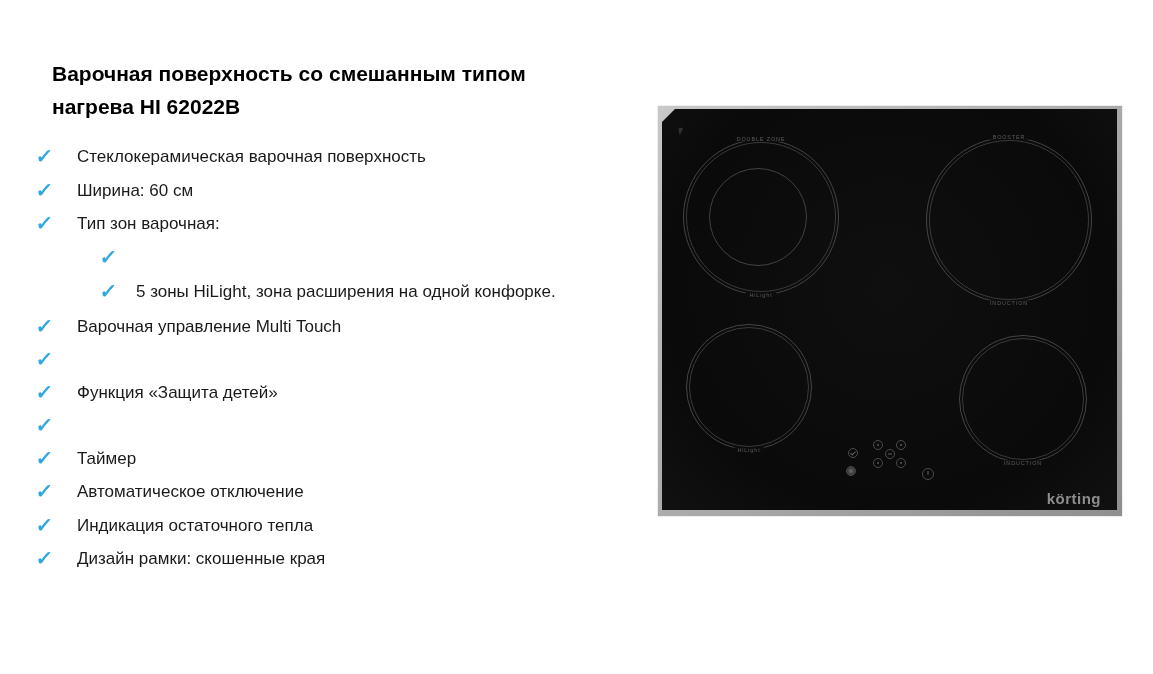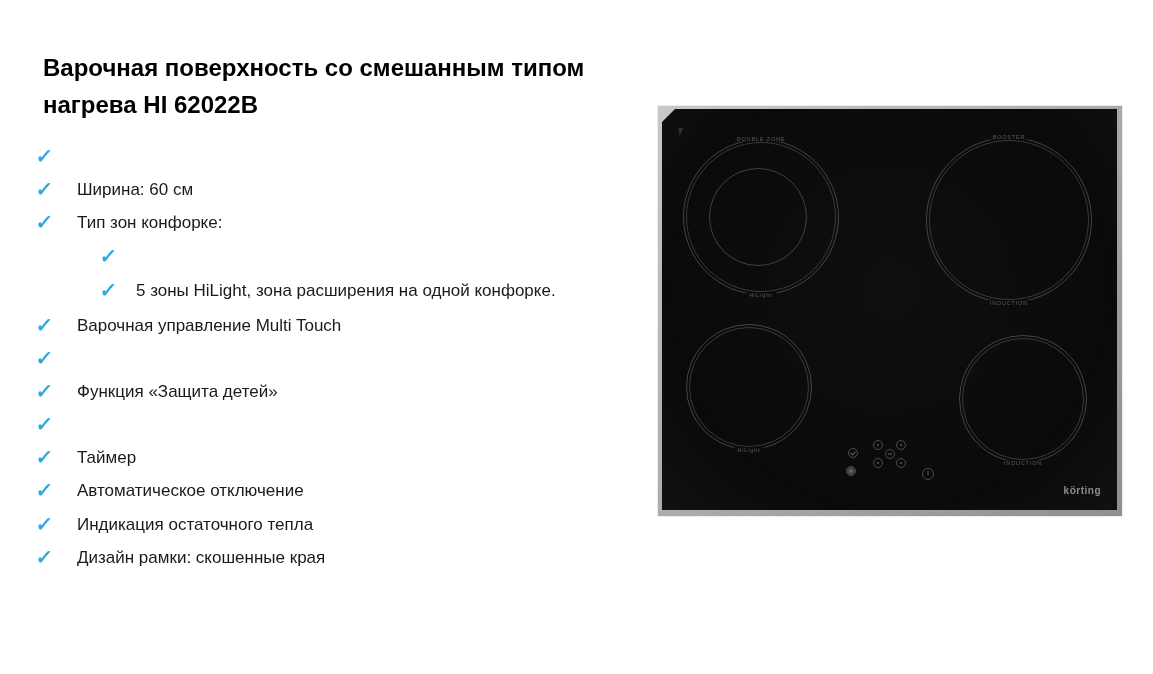--- a/index.html
+++ b/index.html
@@ -9,22 +9,22 @@
     font-family:"Liberation Sans", sans-serif;
     color:#1a1a1a;
     position:relative;
     overflow:hidden;
   }
   .page{position:absolute;inset:0;}
 
   
   .doc-title{
     position:absolute;left:36px;top:42px;width:560px;
-    font-size:24px;font-weight:bold;color:#000;
-    line-height:1.55;margin:7px;
+    font-size:21px;font-weight:bold;color:#000;
+    line-height:1.55;margin:16px;
   }
   .feature-list{
     position:absolute;left:36px;top:146px;width:610px;
     list-style:none;margin:0;padding:0;
     font-size:17px;
   }
   .feature{
     display:flex;align-items:flex-start;
     margin-bottom:11.5px;line-height:22px;
   }
@@ -87,47 +87,48 @@
   .pos-select{left:186px;top:339px;}
   .pos-lock{left:184px;top:357px;}
   .pos-plus-tl{left:211px;top:331px;}
   .pos-plus-tr{left:234px;top:331px;}
   .pos-minus{left:223px;top:340px;}
   .pos-plus-bl{left:211px;top:349px;}
   .pos-plus-br{left:234px;top:349px;}
   .pos-power{left:260px;top:359px;width:12px;height:12px;}
 
   .brand-logo{
-    position:absolute;right:16px;bottom:14px;
-    font-size:10px;font-weight:bold;color:#8d8d8d;letter-spacing:.5px;margin-left:16px;
+    position:absolute;right:16px;bottom:3px;
+    font-size:15px;font-weight:bold;color:#8d8d8d;letter-spacing:.5px;margin-left:16px;
   }
   .corner-mark{
     position:absolute;left:17px;top:19px;width:0;height:0;
     border-left:5px solid #3c3c3c;border-bottom:7px solid transparent;
     transform:rotate(-12deg);opacity:.8;
   }
 </style>
 </head>
 <body>
 
 <div class="page">
 
   <h1 class="doc-title">Варочная поверхность со смешанным типом нагрева HI 62022B</h1>
 
   <ul class="feature-list">
       <li class="feature">
         <span class="check-icon">✓</span>
+        <span class="feature-text">Стеклокерамическая варочная поверхность</span>
       </li>
       <li class="feature">
         <span class="check-icon">✓</span>
         <span class="feature-text">Ширина: 60 см</span>
       </li>
       <li class="feature">
         <span class="check-icon">✓</span>
-        <span class="feature-text">Тип зон конфорке:</span>
+        <span class="feature-text">Тип зон варочная:</span>
       </li>
       <li class="feature sub">
         <span class="check-icon">✓</span>
       </li>
       <li class="feature sub">
         <span class="check-icon">✓</span>
         <span class="feature-text">5 зоны HiLight, зона расширения на одной конфорке.</span>
       </li>
       <li class="feature">
         <span class="check-icon">✓</span>

